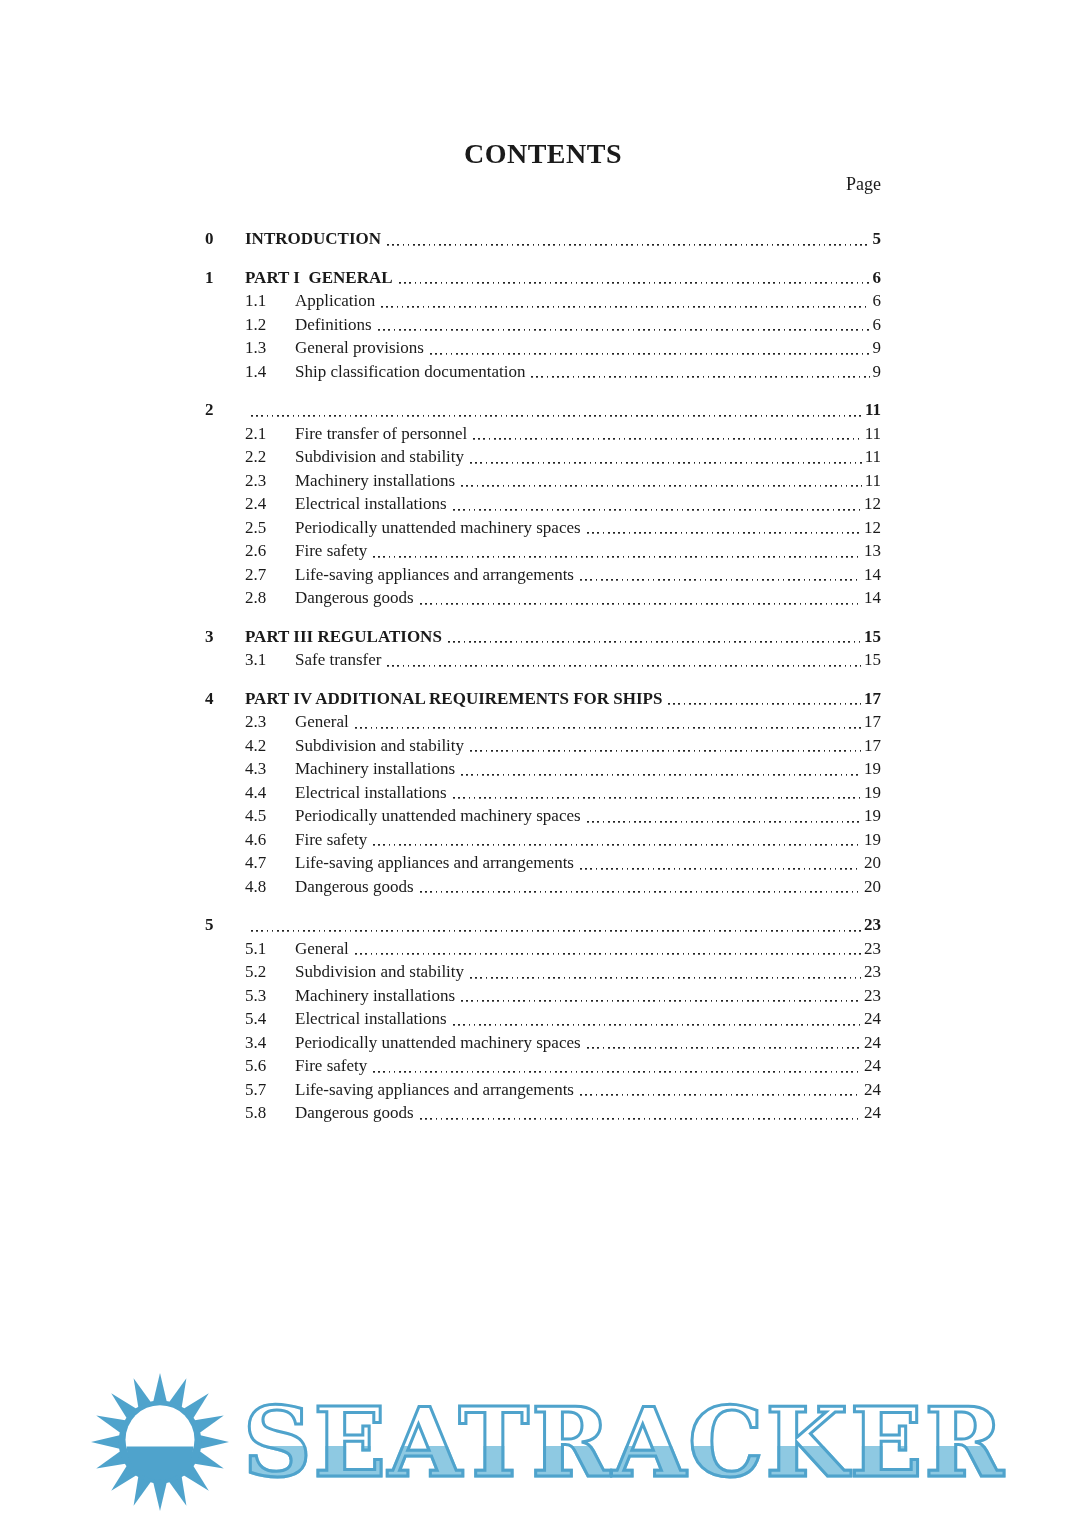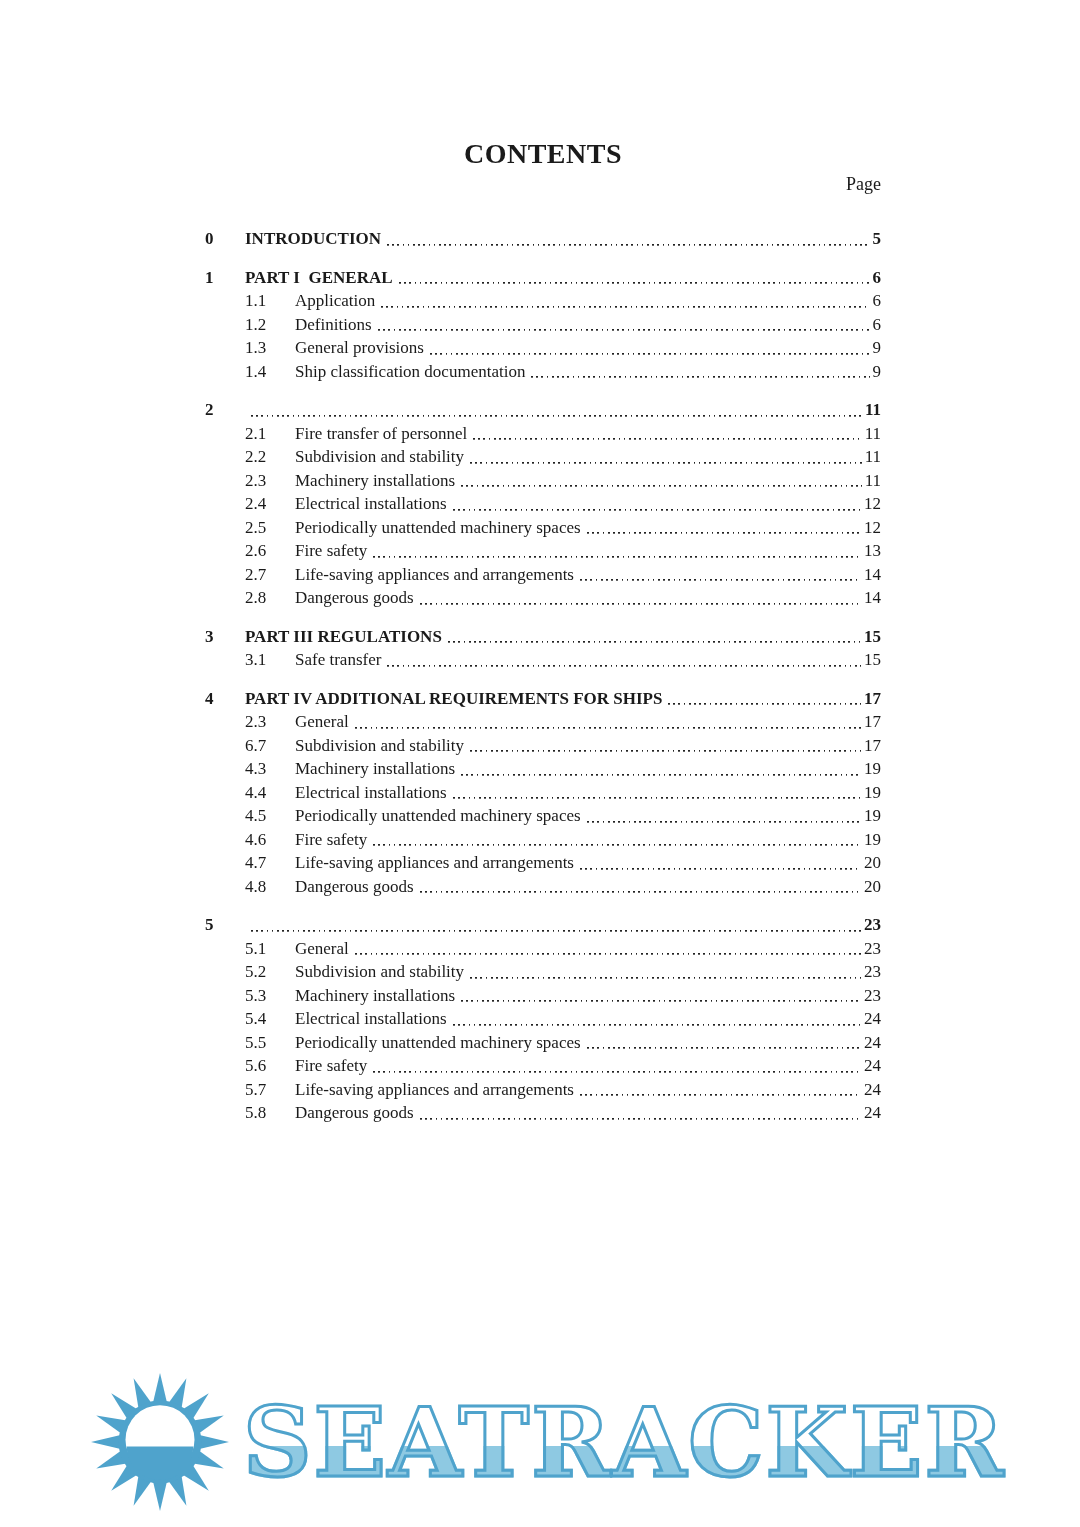--- a/index.html
+++ b/index.html
@@ -138,35 +138,35 @@
         <div class="toc-row subitem"><span class="num">2.7</span><span class="label">Life-saving appliances and arrangements</span><span class="leader"></span><span class="pagenum">14</span></div>
         <div class="toc-row subitem"><span class="num">2.8</span><span class="label">Dangerous goods</span><span class="leader"></span><span class="pagenum">14</span></div>
       </section>
       <section class="toc-section">
         <div class="toc-row chapter"><span class="num">3</span><span class="label">PART III REGULATIONS</span><span class="leader"></span><span class="pagenum">15</span></div>
         <div class="toc-row subitem"><span class="num">3.1</span><span class="label">Safe transfer</span><span class="leader"></span><span class="pagenum">15</span></div>
       </section>
       <section class="toc-section">
         <div class="toc-row chapter"><span class="num">4</span><span class="label">PART IV ADDITIONAL REQUIREMENTS FOR SHIPS</span><span class="leader"></span><span class="pagenum">17</span></div>
         <div class="toc-row subitem"><span class="num">2.3</span><span class="label">General</span><span class="leader"></span><span class="pagenum">17</span></div>
-        <div class="toc-row subitem"><span class="num">6.7</span><span class="label">Subdivision and stability</span><span class="leader"></span><span class="pagenum">17</span></div>
+        <div class="toc-row subitem"><span class="num">4.2</span><span class="label">Subdivision and stability</span><span class="leader"></span><span class="pagenum">17</span></div>
         <div class="toc-row subitem"><span class="num">4.3</span><span class="label">Machinery installations</span><span class="leader"></span><span class="pagenum">19</span></div>
         <div class="toc-row subitem"><span class="num">4.4</span><span class="label">Electrical installations</span><span class="leader"></span><span class="pagenum">19</span></div>
         <div class="toc-row subitem"><span class="num">4.5</span><span class="label">Periodically unattended machinery spaces</span><span class="leader"></span><span class="pagenum">19</span></div>
         <div class="toc-row subitem"><span class="num">4.6</span><span class="label">Fire safety</span><span class="leader"></span><span class="pagenum">19</span></div>
         <div class="toc-row subitem"><span class="num">4.7</span><span class="label">Life-saving appliances and arrangements</span><span class="leader"></span><span class="pagenum">20</span></div>
         <div class="toc-row subitem"><span class="num">4.8</span><span class="label">Dangerous goods</span><span class="leader"></span><span class="pagenum">20</span></div>
       </section>
       <section class="toc-section">
         <div class="toc-row chapter"><span class="num">5</span><span class="leader"></span><span class="pagenum">23</span></div>
         <div class="toc-row subitem"><span class="num">5.1</span><span class="label">General</span><span class="leader"></span><span class="pagenum">23</span></div>
         <div class="toc-row subitem"><span class="num">5.2</span><span class="label">Subdivision and stability</span><span class="leader"></span><span class="pagenum">23</span></div>
         <div class="toc-row subitem"><span class="num">5.3</span><span class="label">Machinery installations</span><span class="leader"></span><span class="pagenum">23</span></div>
         <div class="toc-row subitem"><span class="num">5.4</span><span class="label">Electrical installations</span><span class="leader"></span><span class="pagenum">24</span></div>
-        <div class="toc-row subitem"><span class="num">5.5</span><span class="label">Periodically unattended machinery spaces</span><span class="leader"></span><span class="pagenum">24</span></div>
+        <div class="toc-row subitem"><span class="num">3.4</span><span class="label">Periodically unattended machinery spaces</span><span class="leader"></span><span class="pagenum">24</span></div>
         <div class="toc-row subitem"><span class="num">5.6</span><span class="label">Fire safety</span><span class="leader"></span><span class="pagenum">24</span></div>
         <div class="toc-row subitem"><span class="num">5.7</span><span class="label">Life-saving appliances and arrangements</span><span class="leader"></span><span class="pagenum">24</span></div>
         <div class="toc-row subitem"><span class="num">5.8</span><span class="label">Dangerous goods</span><span class="leader"></span><span class="pagenum">24</span></div>
       </section>
     </div>
 
   <div class="watermark">
     <svg width="138" height="138" viewBox="0 0 120 120" aria-hidden="true">
       <g fill="currentColor">
         <polygon points="60,0 52,34 68,34"></polygon>

